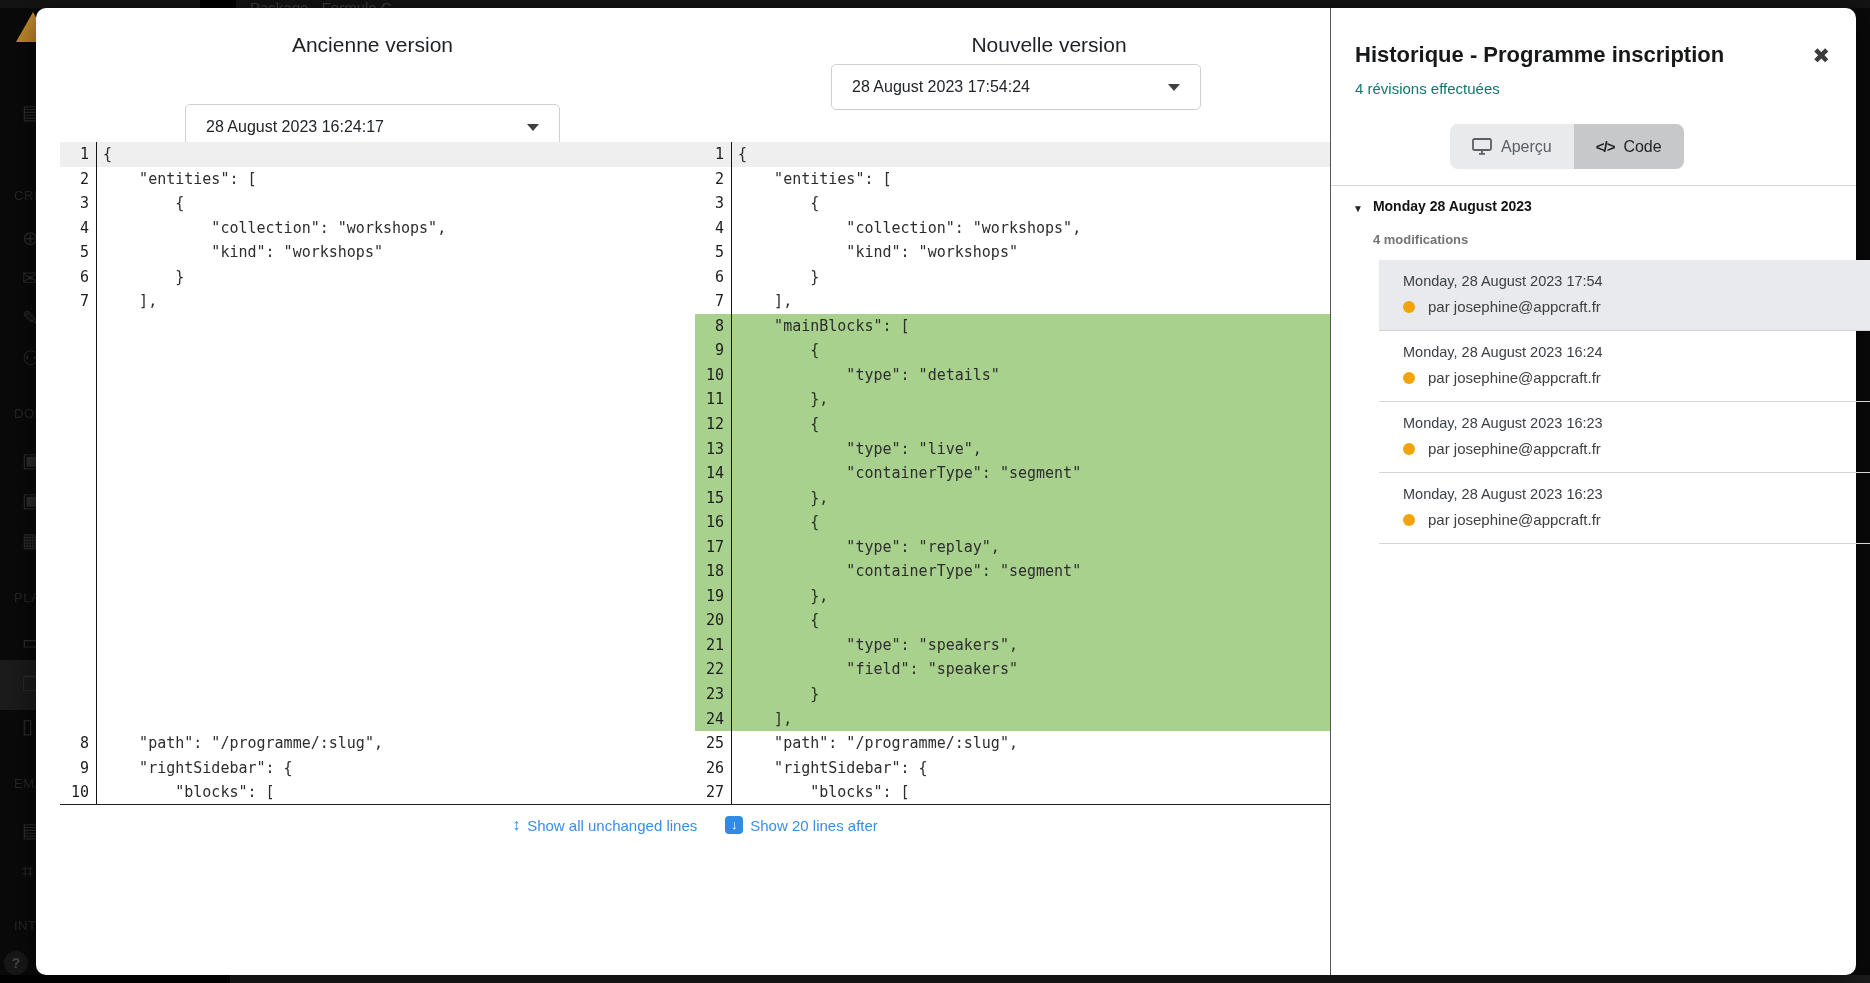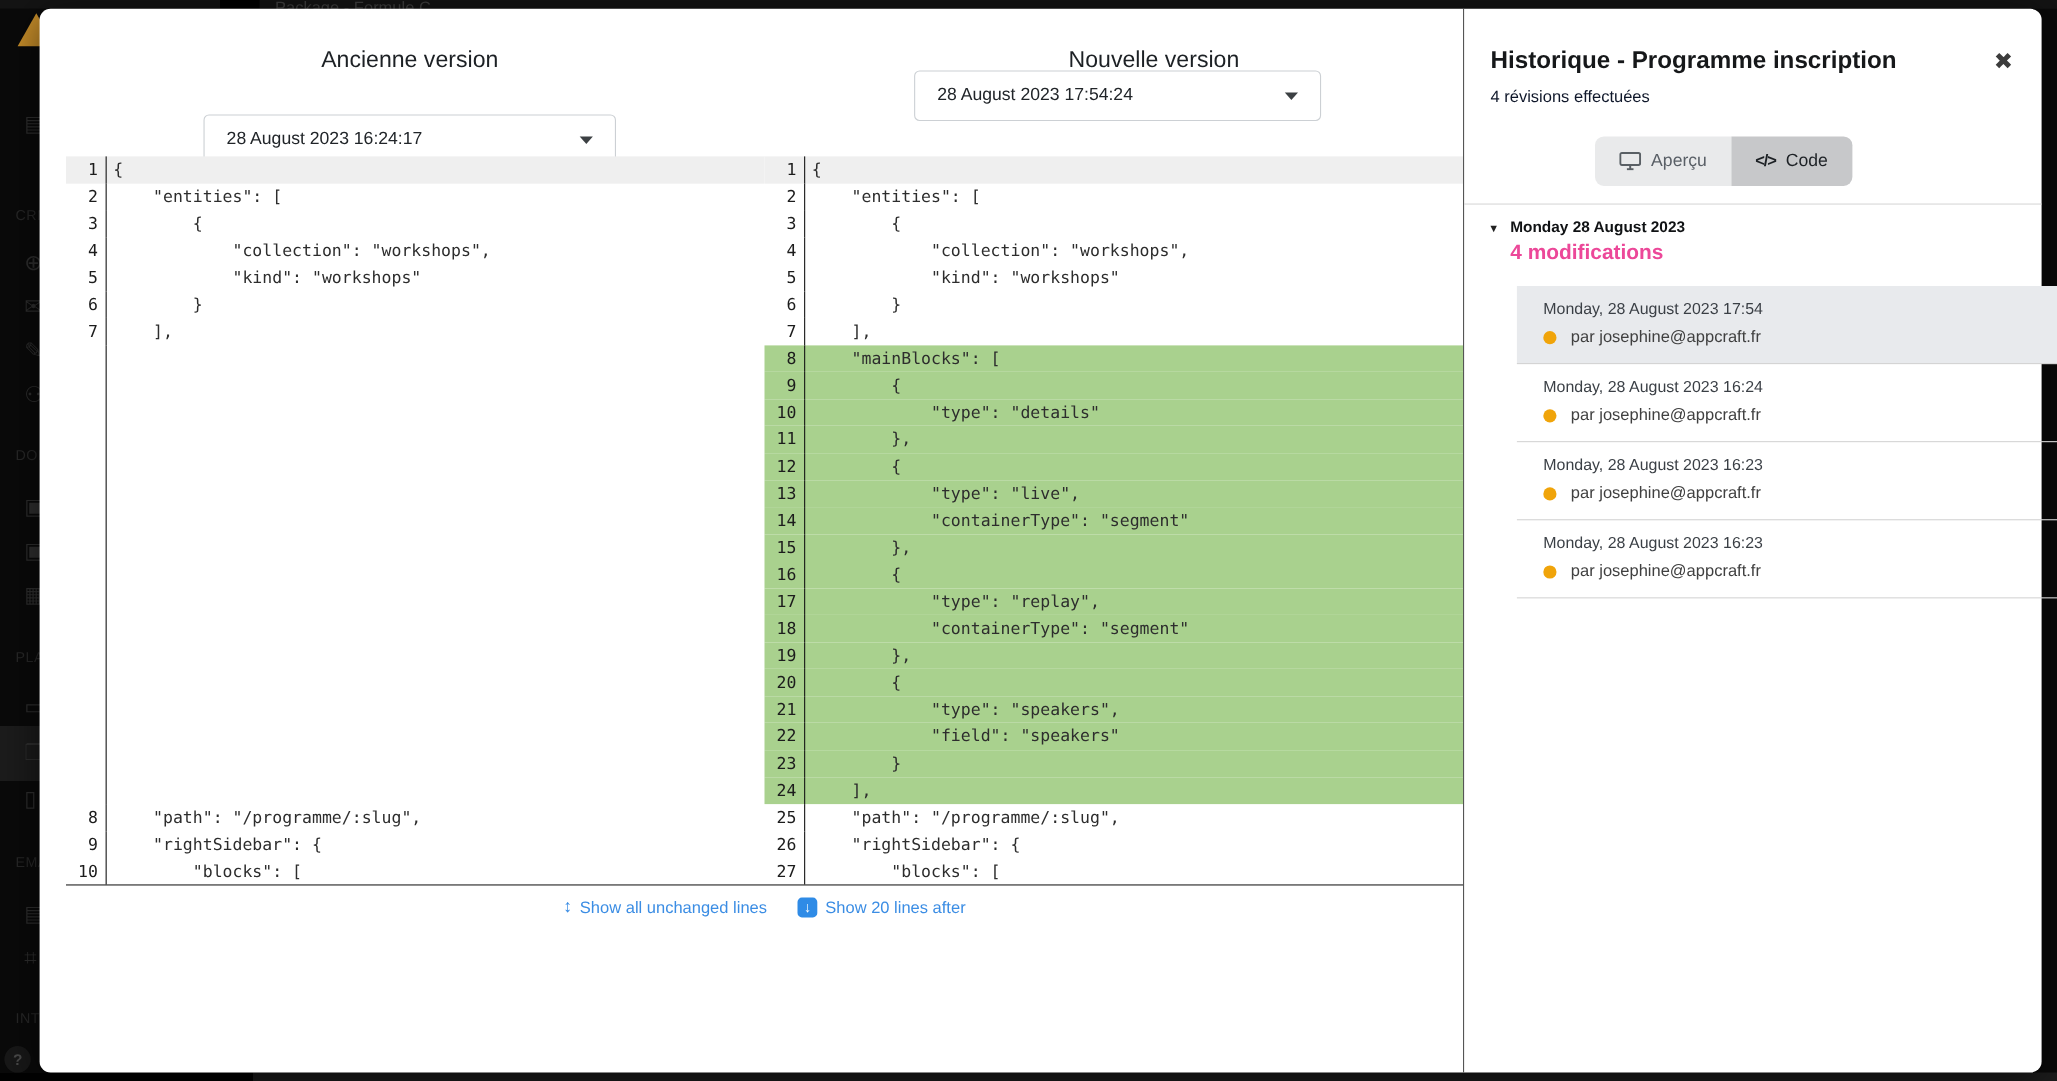--- a/index.html
+++ b/index.html
@@ -18,21 +18,21 @@
   .s-label { position:absolute; left:14px; font-size:13px; color:#282828; letter-spacing:.5px; }
   .bottom-bar { position:absolute; left:0; top:975px; width:1870px; height:8px; background:#1d1d1d; }
   .bottom-bar .bd { position:absolute; left:0; top:0; width:230px; height:8px; background:#020202; }
   .help-btn { position:absolute; left:4px; top:951px; width:24px; height:24px; border-radius:50%;
               background:#181818; color:#4a4a4a; font-size:14px; font-weight:bold; text-align:center; line-height:24px; cursor:pointer; }
 
   
   .modal { position:absolute; left:36px; top:8px; width:1820px; height:967px; background:#fff;
            border-radius:10px; box-shadow:0 6px 40px rgba(0,0,0,.6); }
 
-  .v-title { position:absolute; top:25px; font-size:21px; color:#1d2125; text-align:center;margin-top:10px; }
+  .v-title { position:absolute; top:25px; font-size:21px; color:#1d2125; text-align:center; }
   .v-title.old { left:149px; width:375px; }
   .v-title.new { left:828px; width:370px; }
   .dropdown { position:absolute; top:56px; height:46px; background:#fff; border:1px solid #ccd0d4; border-radius:5px;
               display:flex; align-items:center; padding:0 20px; font-size:16px; color:#212529; cursor:pointer; }
   .dropdown.old { left:149px; width:375px;margin-top:40px; }
   .dropdown.new { left:795px; width:370px; }
   .dropdown .caret { margin-left:auto; width:0; height:0; border-left:6px solid transparent;
                      border-right:6px solid transparent; border-top:7px solid #3c4043; }
 
   
@@ -52,32 +52,32 @@
   .lnk { display:flex; align-items:center; gap:7px; cursor:pointer; }
   .updown { font-size:16px; }
   .dl-ic { display:inline-block; width:18px; height:18px; background:#2f8be6; color:#fff; border-radius:4px;
            text-align:center; line-height:18px; font-size:13px; font-weight:bold; }
 
   
   .h-divider { position:absolute; left:1294px; top:0; width:1px; height:967px; background:#555; }
   .history { position:absolute; left:1295px; top:12px; width:525px; height:744px; }
   .h-title { position:absolute; left:24px; top:22px; font-size:22px; font-weight:bold; color:#16181a; }
   .h-close { position:absolute; right:26px; top:24px; font-size:21px; color:#3c3c3c; cursor:pointer; background:none; border:none; }
-  .h-sub { position:absolute; left:24px; top:60px; font-size:15px; color:#0f172a; }
+  .h-sub { position:absolute; left:24px; top:60px; font-size:15px; color:#0f766e; }
   .h-tabs { position:absolute; left:119px; top:104px; display:flex; }
   .tab { height:45px; display:flex; align-items:center; gap:9px; padding:0 22px; font-size:16px; border:none; cursor:pointer;
          font-family:"Liberation Sans", sans-serif; }
   .tab-apercu { background:#e9eaeb; color:#595f66; border-radius:8px 0 0 8px; }
   .tab-code { background:#c7c8ca; color:#1d2125; border-radius:0 8px 8px 0; }
   .codeglyph { font-weight:bold; font-size:15px; letter-spacing:-1px; }
   .h-sep { position:absolute; left:0; top:165px; width:525px; height:1px; background:#d8d8d8; }
   .h-group { position:absolute; left:22px; top:178px; display:flex; gap:10px; }
   .tri { font-size:10px; color:#222; margin-top:5px; cursor:pointer; }
   .g-date { font-size:14px; font-weight:bold; color:#101214; }
-  .g-link { margin-top:5px; font-size:19px; font-weight:bold; color:#ec4899; cursor:pointer; }
+  .g-link { margin-top:18px; font-size:13px; font-weight:bold; color:#737373; cursor:pointer; }
   .h-list { position:absolute; left:0; top:240px; width:525px;margin-left:48px; }
   .h-item { height:71px; padding:13px 0 0 24px; border-bottom:1px solid #d4d4d4; cursor:pointer; }
   .h-item.selected { background:#e8eaed; }
   .h-date { font-size:14.5px; color:#3a3f45; }
   .h-author { margin-top:9px; display:flex; align-items:center; gap:13px; font-size:15px; color:#404040; }
   .dot { width:12px; height:12px; border-radius:50%; background:#f0a40a; flex:none; }
 </style>
 </head>
 <body>
 

